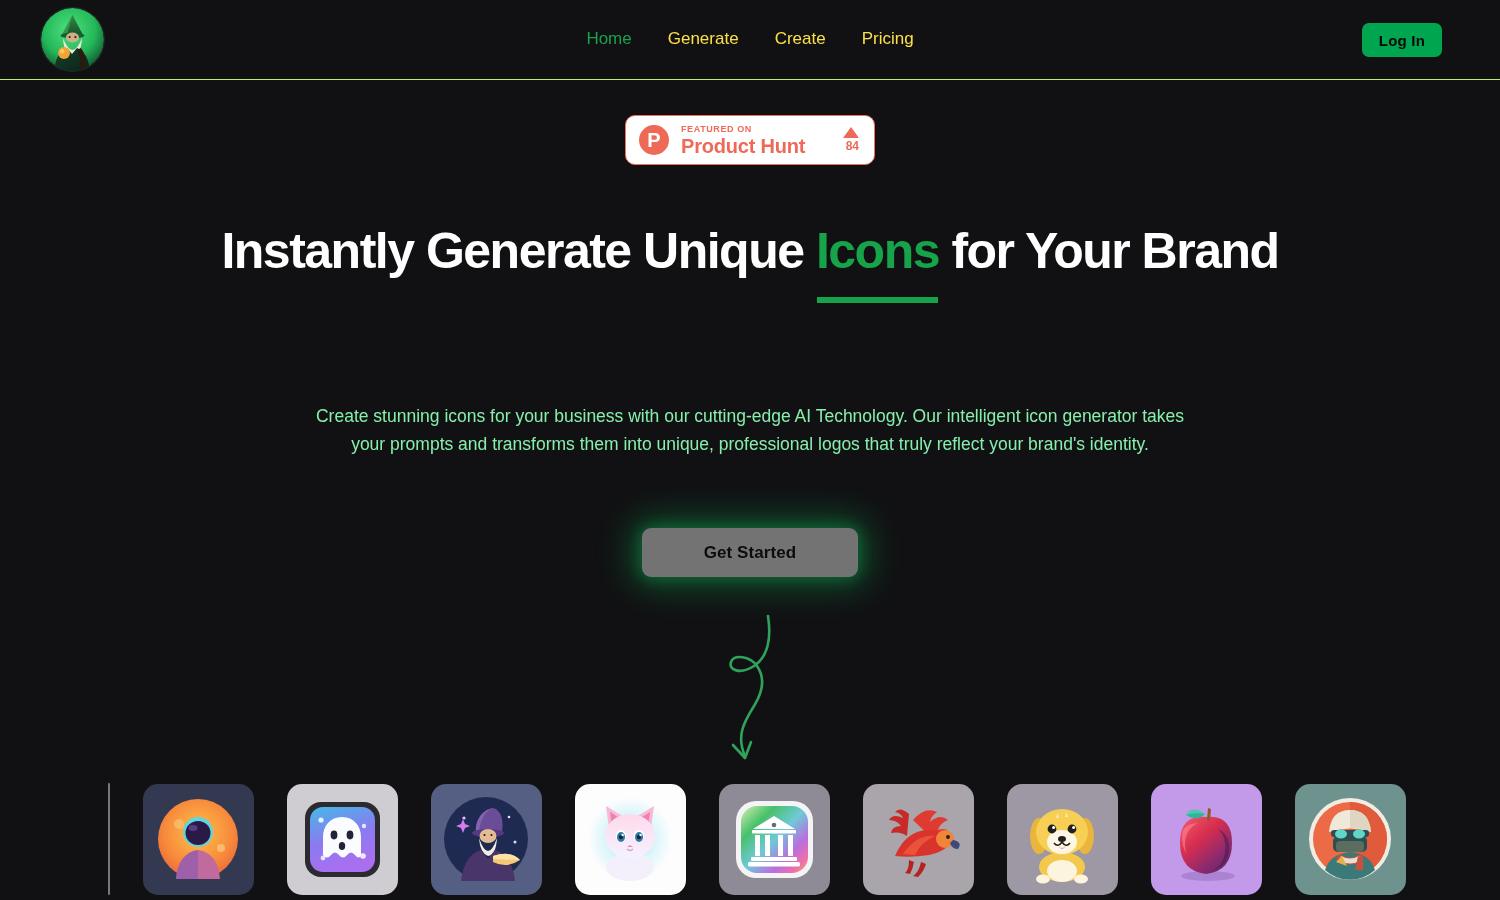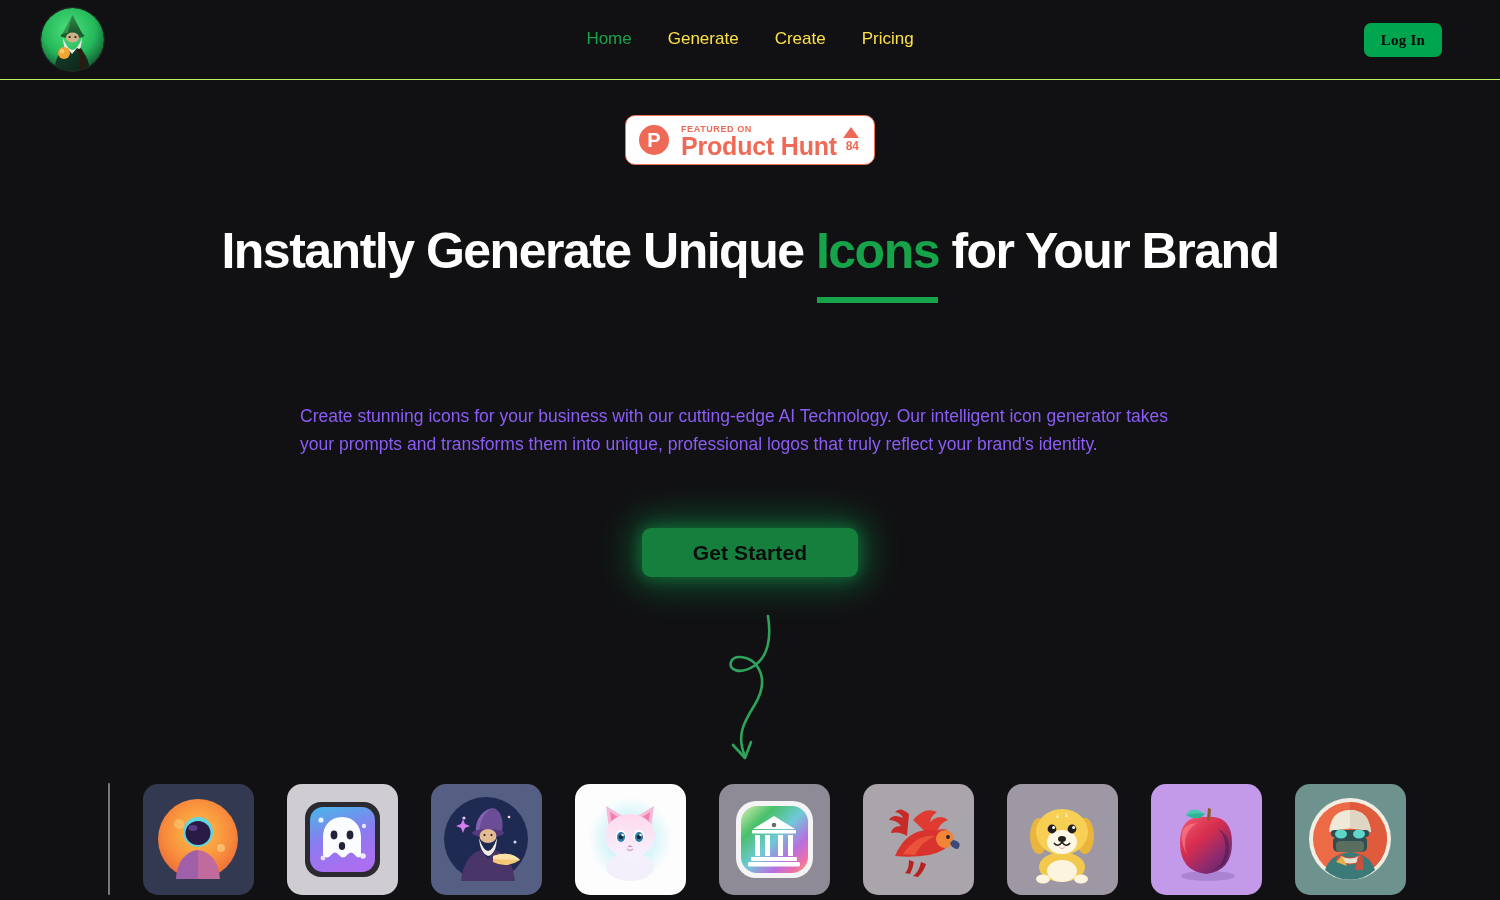--- a/index.html
+++ b/index.html
@@ -64,21 +64,21 @@
   .login-btn {
     position: absolute;
     right: 58px;
     top: 23px;
     height: 34px;
     padding: 0 17px;
     background: #00a550;
     color: #0a0a0a;
     border: none;
     border-radius: 7px;
-    font-family: Liberation Serif, serif;
+    font-family: Liberation Sans, sans-serif;
     font-size: 15px;
     font-weight: bold;
     letter-spacing: 0.2px;
     cursor: pointer;
   }
 
   
   .hero {
     position: absolute;
     top: 80px; left: 0;
@@ -117,21 +117,21 @@
   }
   .ph-text { margin-left: 12px; flex: 1 1 auto; }
   .ph-featured {
     font-size: 9px;
     font-weight: bold;
     letter-spacing: 0.6px;
     color: #ef6a56;
     line-height: 11px;
   }
   .ph-name {
-    font-size: 25px;
+    font-size: 20px;
     font-weight: bold;
     color: #ef6a56;
     line-height: 22px;
     letter-spacing: -0.2px;
   }
   .ph-votes {
     text-align: center;
     flex: 0 0 auto;
     padding-right: 2px;
   }
@@ -175,43 +175,43 @@
     bottom: -6px;
     height: 6px;
     background: #16a34a;
   }
 
   .subtitle {
     position: absolute;
     top: 322px;
     left: 300px;
     width: 900px;
-    text-align: left;
+    text-align: center;
     font-size: 17.5px;
     line-height: 28px;
-    color: #8b5cf6;
+    color: #86efac;
   }
 
   .cta-wrap {
     position: absolute;
     top: 448px;
     left: 0;
     width: 1500px;
     display: flex;
     justify-content: center;
   }
   .cta-btn {
     width: 216px;
     height: 49px;
-    background: #15803d;
+    background: #737373;
     color: #0c0c0c;
     border: none;
     border-radius: 9px;
     font-family: "Liberation Sans", sans-serif;
-    font-size: 21px;
+    font-size: 17px;
     font-weight: bold;
     letter-spacing: 0.1px;
     cursor: pointer;
     box-shadow: 0 0 34px 9px rgba(16,185,90,0.40),
                 0 0 14px 2px rgba(16,185,90,0.30);
   }
 
   .squiggle {
     position: absolute;
     top: 528px;

